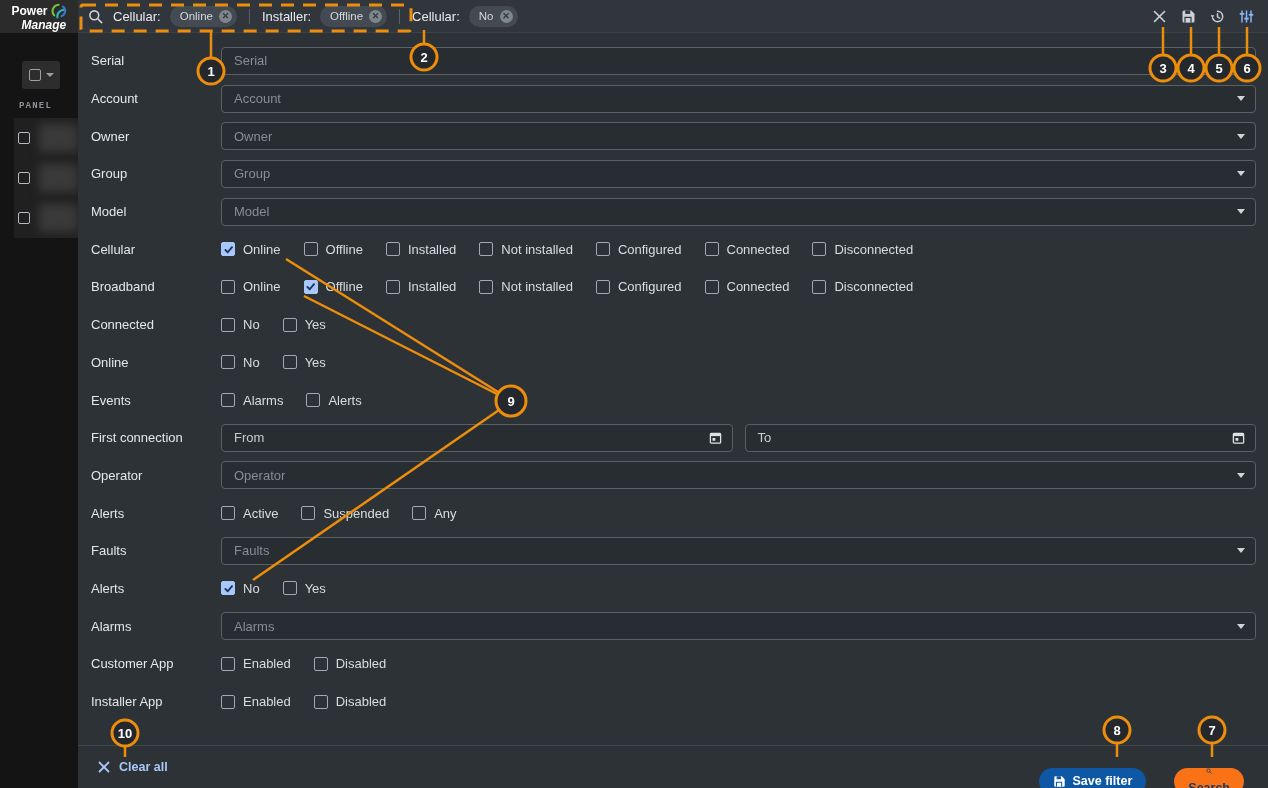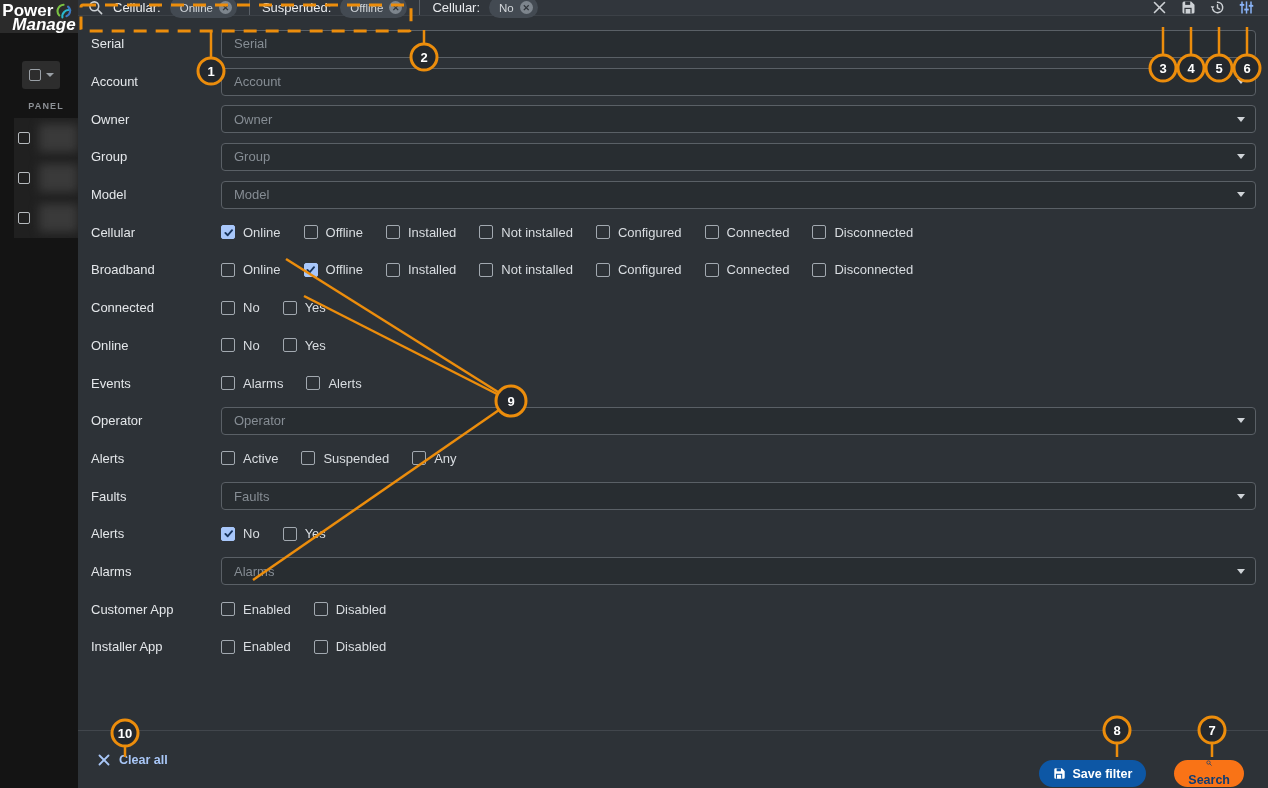--- a/index.html
+++ b/index.html
@@ -3,37 +3,37 @@
 <meta charset="utf-8">
 <style>
   * { margin:0; padding:0; box-sizing:border-box; }
   html,body { background:#1a1a1a; }
   .root { width:1268px; height:788px; position:relative; overflow:hidden;
           font-family:"Liberation Sans", sans-serif; display:flex; background:#2d3237; }
 
   
   .sidebar { width:78px; flex-shrink:0; background:#141414; display:flex; flex-direction:column; }
   .logo-area { height:33px; background:#2b2b2b; display:flex; align-items:center; justify-content:center; }
-  .logo { color:#fff; font-size:17px; font-weight:bold; line-height:12px; }
+  .logo { color:#fff; font-size:12px; font-weight:bold; line-height:12px; }
   .logo .l1 { display:flex; align-items:center; gap:3px; }
   .logo .l2 { padding-left:10px;font-style:italic; }
   .selectall { margin:28px 0 0 22px; width:38px; height:28px; background:#2d2d2d; border-radius:3px;
                display:flex; align-items:center; justify-content:center; gap:5px; cursor:pointer; }
   .sa-cb { width:12px; height:12px; border:1.5px solid #9aa0a6; border-radius:2px; }
   .sa-caret { width:0; height:0; border-left:4px solid transparent; border-right:4px solid transparent; border-top:4.5px solid #9aa0a6; }
-  .panel-header { margin-top:12px; text-align:right; padding-right:14px; font-size:9px;
-                  letter-spacing:1.2px; color:#8d9196; font-weight:bold; }
+  .panel-header { margin-top:12px; text-align:right; padding-right:26px; font-size:9px;
+                  letter-spacing:1.2px; color:#8d9196; font-weight:bold;font-family:Liberation Mono, monospace; }
   .side-rows { margin:7px 0 0 14px; width:64px; background:#202020; }
   .side-row { height:40px; display:flex; align-items:center; gap:9px; padding-left:4px; overflow:hidden; }
   .side-cb { width:12px; height:12px; border:1.5px solid #b6babe; border-radius:2px; flex-shrink:0; }
   .blob { width:42px; height:28px; background:#3a3a3a; filter:blur(5px); border-radius:3px; }
 
   
   .main { flex:1; display:flex; flex-direction:column; background:#2d3237; }
-  .topbar { height:16px; background:#31363c; border-bottom:1px solid #3c4147;
+  .topbar { height:33px; background:#31363c; border-bottom:1px solid #3c4147;
             display:flex; align-items:center; padding:0 14px 0 10px; flex-shrink:0; }
   .chips { display:flex; align-items:center; gap:9px; margin-left:10px; }
   .chip-label { color:#e8eaed; font-size:13px; }
   .chip { background:#434a52; border-radius:11px; height:21px; display:flex; align-items:center;
           gap:6px; padding:0 5px 0 10px; cursor:pointer; }
   .chip-val { color:#d3d7db; font-size:11.5px; }
   .chip-x { width:13px; height:13px; border-radius:50%; background:#7d858d; color:#31363c;
             font-size:9px; display:flex; align-items:center; justify-content:center; font-weight:bold; cursor:pointer; }
   .chip-div { width:1px; height:15px; background:#5a6067; margin:0 3px; }
   .topbar-right { margin-left:auto; display:flex; align-items:center; gap:14px; }
@@ -54,21 +54,21 @@
   .caret { width:0; height:0; border-left:4.5px solid transparent; border-right:4.5px solid transparent;
            border-top:5px solid #cfd3d7; }
   .cbrow { display:flex; align-items:center; gap:23px; }
   .cbitem { display:flex; align-items:center; gap:8px; cursor:pointer; }
   .cb { width:14px; height:14px; border:1.5px solid #a2a9b0; border-radius:2px;
         display:flex; align-items:center; justify-content:center; flex-shrink:0; }
   .cb.checked { background:#a8c7fa; border-color:#a8c7fa; }
   .cbl { color:#d9dde1; font-size:13px; }
 
   
-  .footer { height:58px; border-top:1px solid #41464c; display:flex; align-items:center;
+  .footer { height:43px; border-top:1px solid #41464c; display:flex; align-items:center;
             padding:0 24px 0 20px; flex-shrink:0; }
   .clear-all { display:flex; align-items:center; gap:9px; color:#a9c7f7; font-size:12.5px;
                font-weight:bold; cursor:pointer; }
   .footer-right { margin-left:auto; display:flex; align-items:flex-start; gap:28px;margin-top:28px; }
   .btn { height:27px; border:none; border-radius:14px; padding:0 14px; display:flex;
          align-items:center; gap:7px; font-size:12.5px; font-weight:bold; cursor:pointer;
          font-family:inherit; }
   .btn-save { background:#0d57a5; color:#fff; }
   .btn-search { background:#f97316; color:#103c72;flex-direction:column; }
 
@@ -125,21 +125,21 @@
           <line x1="9.8" y1="9.8" x2="13.6" y2="13.6" stroke="#cdd1d5" stroke-width="1.6" stroke-linecap="round"></line>
         </svg>
       </span>
       <div class="chips" id="chips">
           <span class="chip-label">Cellular:</span>
           <span class="chip">
             <span class="chip-val">Online</span>
             <span class="chip-x">✕</span>
           </span>
           <span class="chip-div"></span>
-          <span class="chip-label">Suspended:</span>
+          <span class="chip-label">Installer:</span>
           <span class="chip">
             <span class="chip-val">Offline</span>
             <span class="chip-x">✕</span>
           </span>
           <span class="chip-div"></span>
           <span class="chip-label">Cellular:</span>
           <span class="chip">
             <span class="chip-val">No</span>
             <span class="chip-x">✕</span>
           </span>
@@ -335,20 +335,45 @@
           <div class="row-field">
             <div class="cbrow">
               <label class="cbitem">
                 <span class="cb"></span>
                 <span class="cbl">Alarms</span>
               </label>
               <label class="cbitem">
                 <span class="cb"></span>
                 <span class="cbl">Alerts</span>
               </label>
+            </div>
+          </div>
+        </div>
+        <div class="form-row">
+          <div class="row-label">First connection</div>
+          <div class="row-field">
+            <div class="datebox">
+              <span class="ph">From</span>
+              <span style="display: flex;">
+                <svg width="13" height="13" viewBox="0 0 14 14">
+                  <rect x="1.5" y="2.5" width="11" height="10.5" rx="1" fill="none" stroke="#dfe2e5" stroke-width="1.4"></rect>
+                  <rect x="1.5" y="2.5" width="11" height="3" fill="#dfe2e5"></rect>
+                  <rect x="3.8" y="7.5" width="3" height="3" fill="#dfe2e5"></rect>
+                </svg>
+              </span>
+            </div>
+            <div class="datebox">
+              <span class="ph">To</span>
+              <span style="display: flex;">
+                <svg width="13" height="13" viewBox="0 0 14 14">
+                  <rect x="1.5" y="2.5" width="11" height="10.5" rx="1" fill="none" stroke="#dfe2e5" stroke-width="1.4"></rect>
+                  <rect x="1.5" y="2.5" width="11" height="3" fill="#dfe2e5"></rect>
+                  <rect x="3.8" y="7.5" width="3" height="3" fill="#dfe2e5"></rect>
+                </svg>
+              </span>
             </div>
           </div>
         </div>
         <div class="form-row">
           <div class="row-label">Operator</div>
           <div class="row-field">
             <div class="selectbox">
               <span class="ph">Operator</span>
               <span class="caret"></span>
             </div>

